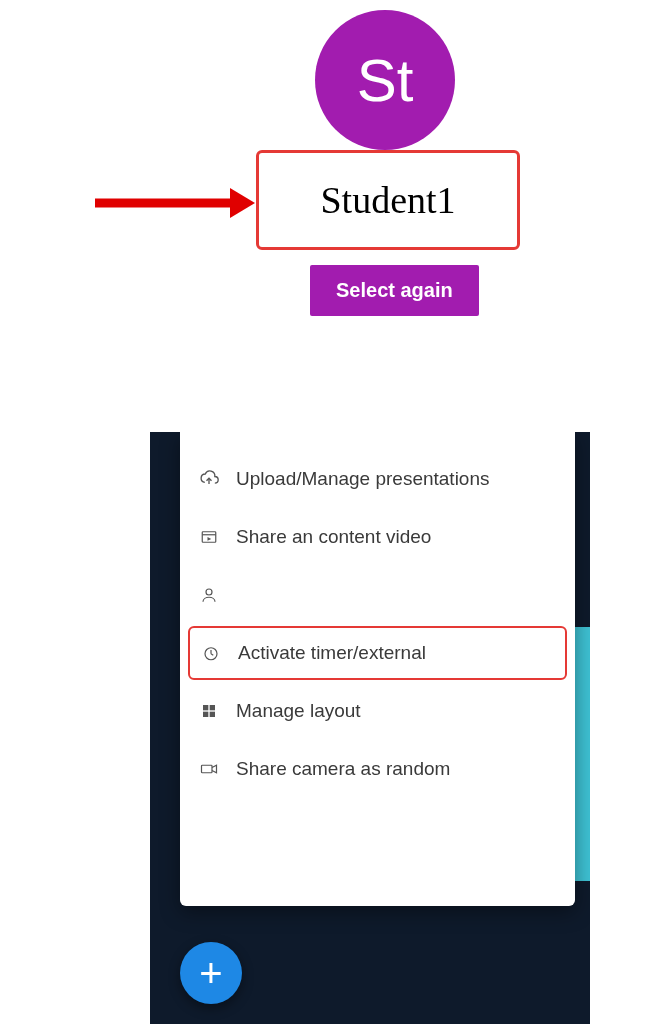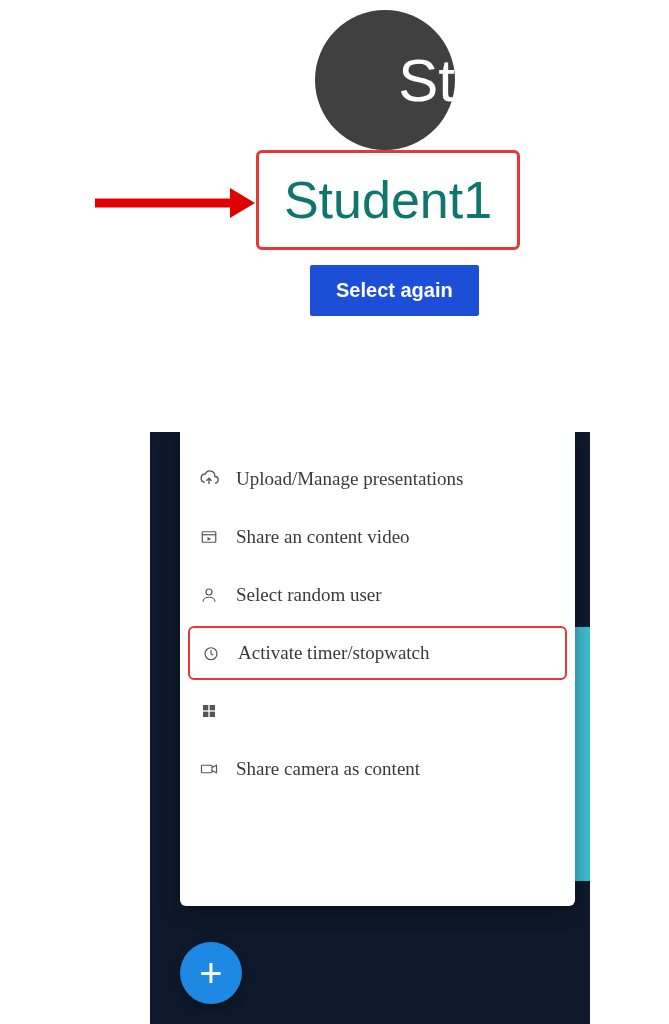--- a/index.html
+++ b/index.html
@@ -18,50 +18,51 @@
       width: 100%;
       height: 420px;
     }
     .avatar {
       position: absolute;
       left: 315px;
       top: 10px;
       width: 140px;
       height: 140px;
       border-radius: 50%;
-      background: #404040;
+      background: #a21caf;
       color: #fff;
       font-size: 60px;
       display: flex;
       align-items: center;
-      justify-content: flex-end;
+      justify-content: center;
       font-weight: 400;
     }
     .student-box {
       position: absolute;
       left: 256px;
       top: 150px;
       width: 264px;
       height: 100px;
       border: 3px solid #e53935;
       border-radius: 6px;
       display: flex;
       align-items: center;
       justify-content: center;
     }
     .student-label {
-      font-size: 52px;
-      color: #0f766e;
+      font-size: 38px;
+      color: #000000;
       font-weight: 400;
+      font-family: Liberation Serif, serif;
     }
     .select-btn {
       position: absolute;
       left: 310px;
       top: 265px;
-      background: #1d4ed8;
+      background: #a21caf;
       color: #fff;
       border: none;
       padding: 14px 26px;
       font-size: 20px;
       font-weight: 600;
       cursor: pointer;
       border-radius: 2px;
     }
     .arrow {
       position: absolute;
@@ -93,21 +94,20 @@
       position: absolute;
       left: 30px;
       top: 0;
       width: 395px;
       height: 474px;
       background: #fff;
       border-radius: 0 0 6px 6px;
       box-shadow: 0 6px 20px rgba(0,0,0,0.4);
       padding-top: 18px;
       padding-bottom: 6px;
-      font-family: Liberation Serif, serif;
     }
     .menu-item {
       display: flex;
       align-items: center;
       padding: 18px 18px;
       cursor: pointer;
       color: #3a3a3a;
       font-size: 19px;
     }
     .menu-icon {
@@ -188,53 +188,53 @@
       <span>Share an content video</span>
     </div>
 
     <div class="menu-item">
       <span class="menu-icon">
         <svg viewBox="0 0 24 24" width="18" height="18" fill="none" stroke="#555" stroke-width="1.6">
           <circle cx="12" cy="8" r="4"></circle>
           <path d="M4 21c0-4 4-6 8-6s8 2 8 6"></path>
         </svg>
       </span>
-      <span>Select random user</span>
     </div>
 
     <div class="menu-item highlight-box">
       <span class="menu-icon">
         <svg viewBox="0 0 24 24" width="18" height="18" fill="none" stroke="#555" stroke-width="1.6">
           <circle cx="12" cy="13" r="8"></circle>
           <line x1="12" y1="13" x2="12" y2="8"></line>
           <line x1="12" y1="13" x2="15" y2="15"></line>
         </svg>
       </span>
-      <span>Activate timer/stopwatch</span>
+      <span>Activate timer/external</span>
     </div>
 
     <div class="menu-item">
       <span class="menu-icon">
         <svg viewBox="0 0 24 24" width="16" height="16" fill="#555">
           <rect x="3" y="3" width="8" height="8"></rect>
           <rect x="13" y="3" width="8" height="8"></rect>
           <rect x="3" y="13" width="8" height="8"></rect>
           <rect x="13" y="13" width="8" height="8"></rect>
         </svg>
       </span>
+      <span>Manage layout</span>
     </div>
 
     <div class="menu-item">
       <span class="menu-icon">
         <svg viewBox="0 0 24 24" width="18" height="18" fill="none" stroke="#555" stroke-width="1.6">
           <rect x="2" y="7" width="14" height="10" rx="1"></rect>
           <path d="M16 10l6-3v10l-6-3"></path>
         </svg>
       </span>
-      <span>Share camera as content</span>
+      <span>Share camera as random</span>
     </div>
 
   </div>
 
   <div class="fab">
     <span>+</span>
   </div>
 </div>
 
 </body></html>

